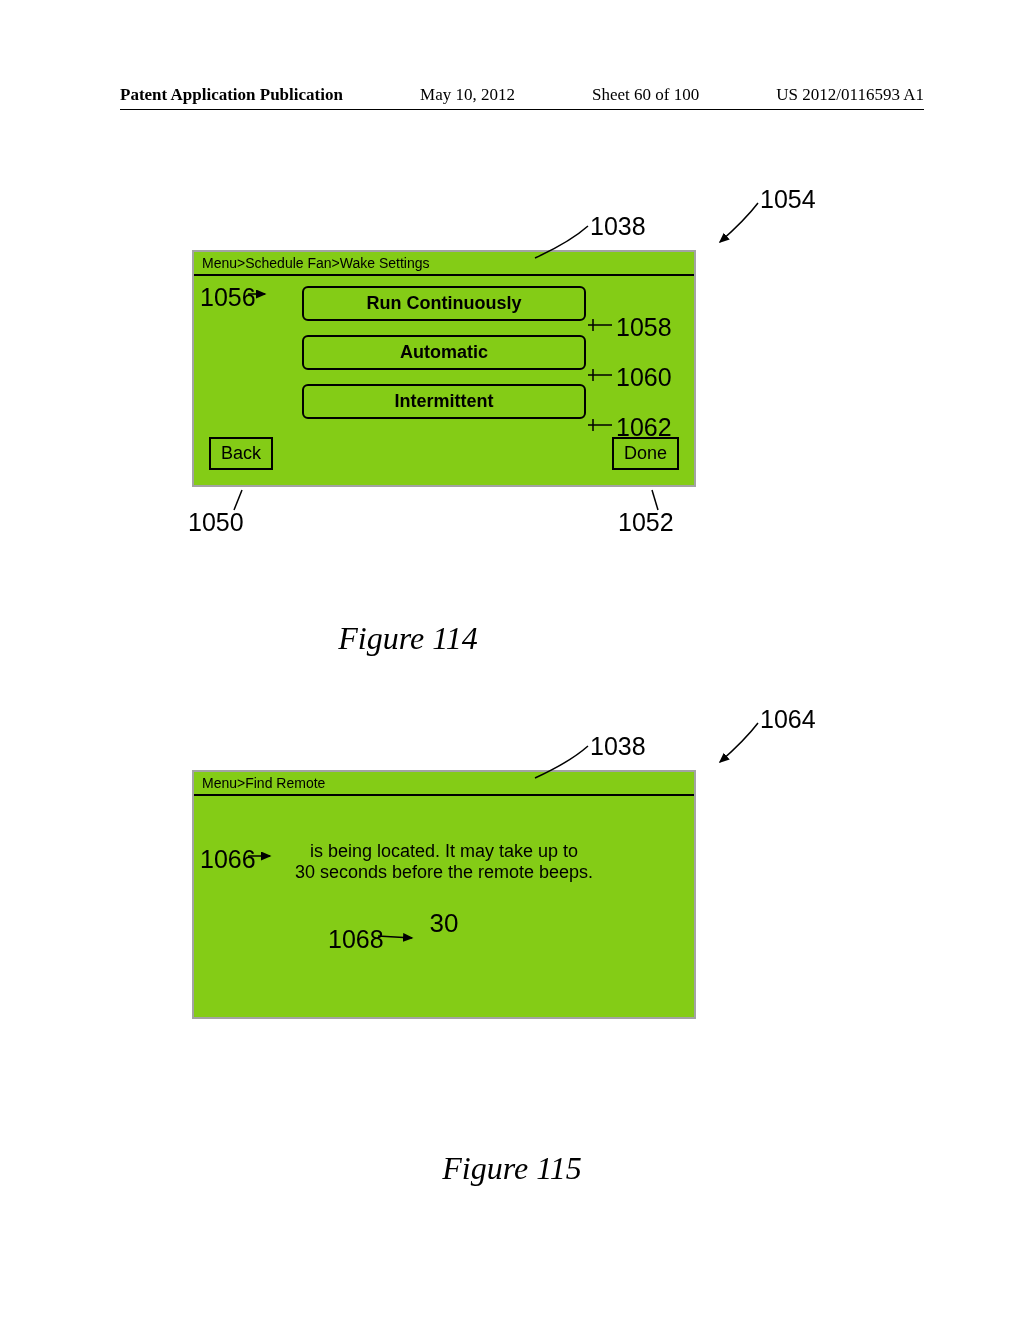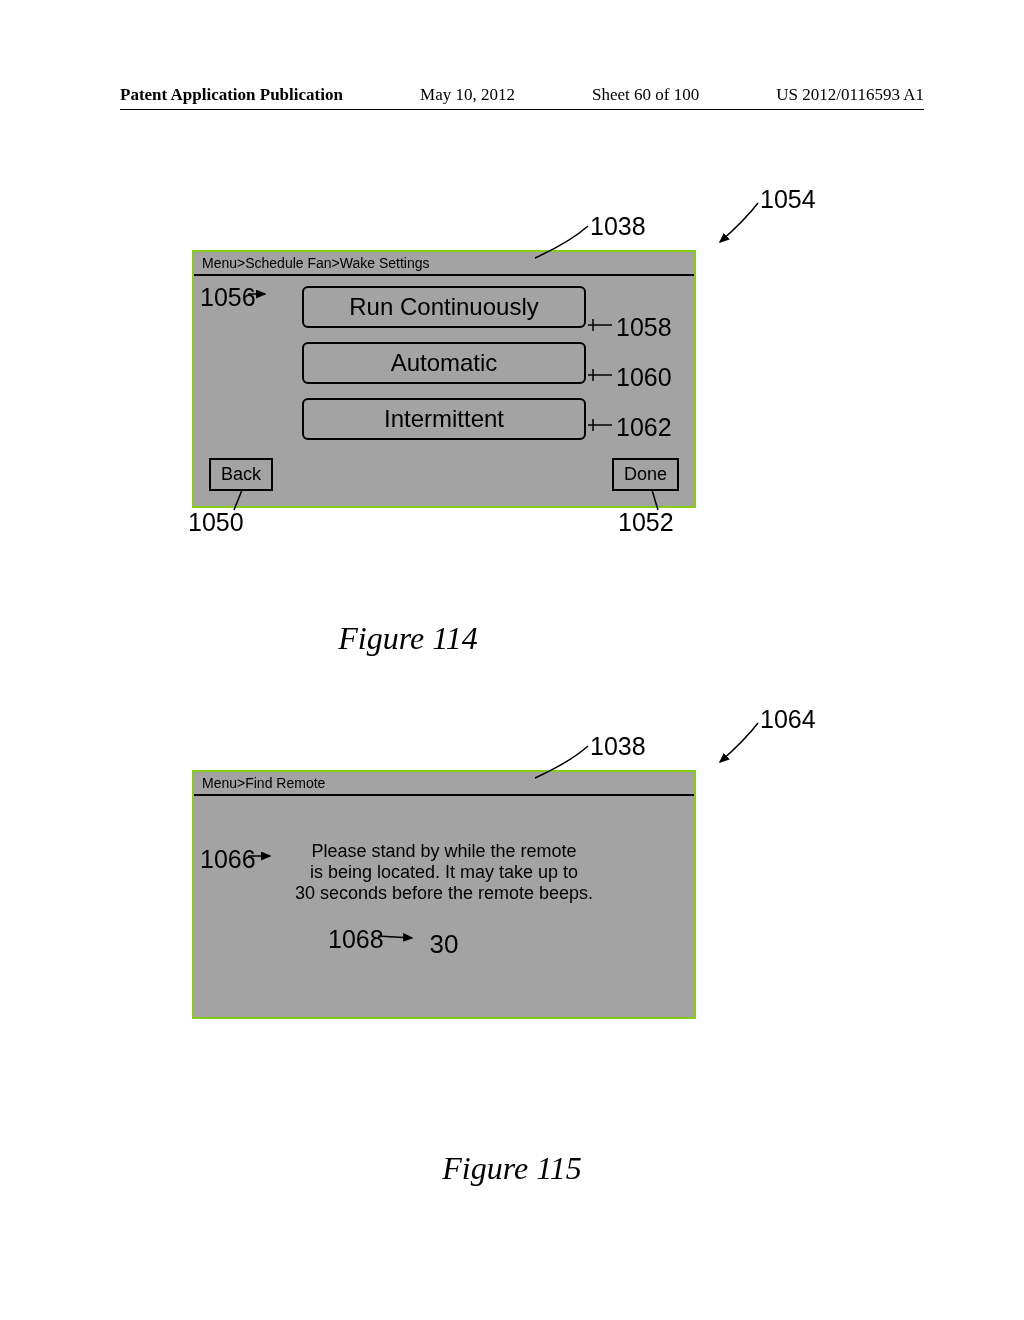--- a/index.html
+++ b/index.html
@@ -34,37 +34,38 @@
       left: 0;
       width: 1024px;
     }
     .figure115-area {
       position: absolute;
       top: 700px;
       left: 0;
       width: 1024px;
     }
     .screen {
-      border: 2px solid #84cc16;
-      background: #a3a3a3;
+      border: 2px solid #a3a3a3;
+      background: #84cc16;
       font-family: Verdana, Arial, sans-serif;
     }
     .screen-title {
       border-bottom: 2px solid black;
       padding: 3px 8px;
       font-size: 14px;
     }
     .option-btn {
       border: 2px solid black;
       border-radius: 6px;
       text-align: center;
-      font-size: 24px;
+      font-size: 18px;
       padding: 5px 0;
       margin: 0 auto;
       width: 280px;
+      font-weight: bold;
     }
     .nav-btn {
       border: 2px solid black;
       padding: 4px 10px;
       font-size: 18px;
     }
     .prompt {
       font-size: 18px;
     }
     .label {
@@ -149,21 +150,20 @@
   </svg>
 
   <div class="figure-caption" style="position:absolute; top:380px; width:816px;">Figure 114</div>
 </div>
 
 <div class="figure115-area">
 
   <div class="screen" style="position:absolute; left:192px; top:70px; width:500px; height:245px;">
     <div class="screen-title">Menu&gt;Find Remote</div>
     <div style="padding:45px 10px 10px 10px; text-align:center; font-size:18px;">
-      <div>Please stand by while the remote</div>
       <div>is being located. It may take up to</div>
       <div>30 seconds before the remote beeps.</div>
       <div style="font-size:26px; margin-top:25px;">30</div>
     </div>
   </div>
 
   <div class="label" style="left:760px; top:5px;">1064</div>
   <div class="label" style="left:590px; top:32px;">1038</div>
   <div class="label" style="left:200px; top:145px;">1066</div>
   <div class="label" style="left:328px; top:225px;">1068</div>

